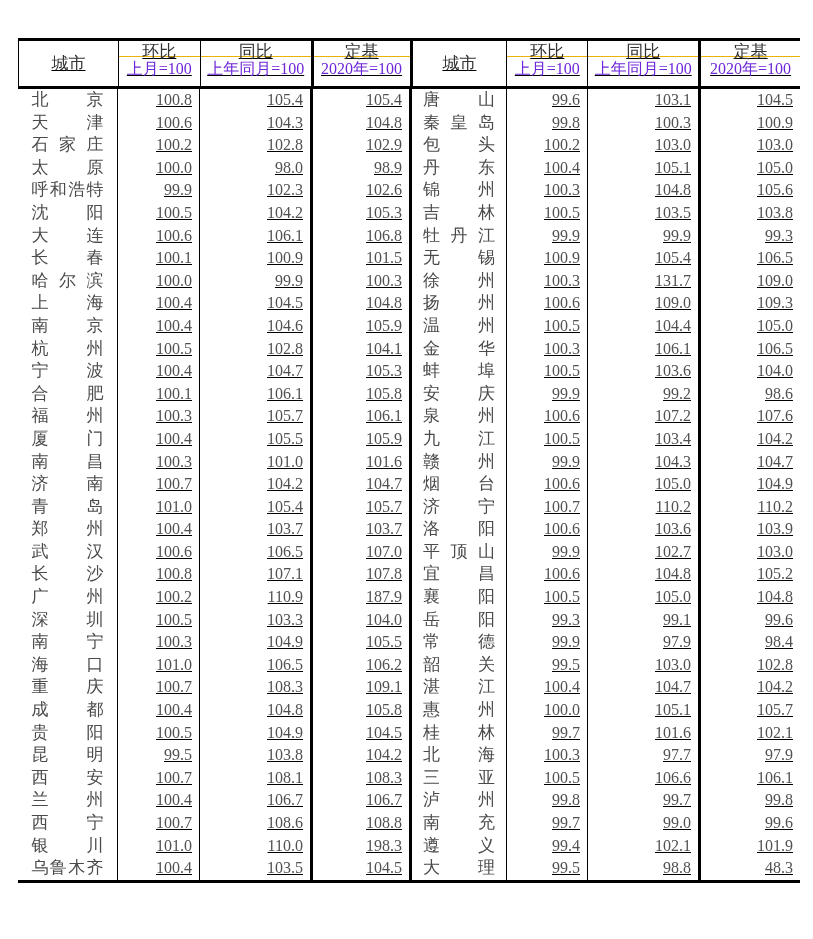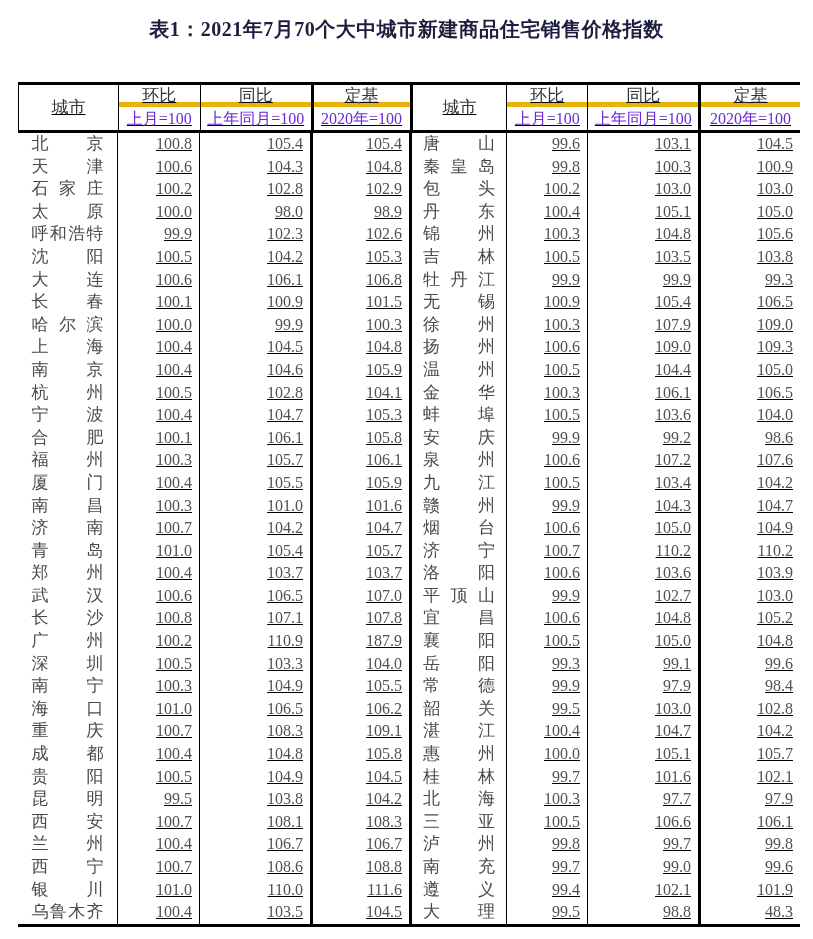--- a/index.html
+++ b/index.html
@@ -25,23 +25,23 @@
     border-left:1px solid #000;
   }
   .th{height:45px;}
   .th-city{
     display:flex;align-items:center;justify-content:center;
     font-size:17px;color:#333;
     border-right:1px solid #000;
   }
   .th-group{border-right:1px solid #000;}
   .g-label{
-    height:22px;line-height:22px;text-align:center;
+    height:16px;line-height:22px;text-align:center;
     font-size:17px;color:#333;
-    border-bottom:5px solid #eab308;
+    border-bottom:1px solid #eab308;
   }
   .g-base{
     height:22px;line-height:23px;text-align:center;
     font-size:16px;color:#6d28d9;
   }
   .thick-r{border-right:3px solid #000 !important;}
   .no-r{border-right:none !important;}
   
   .w-cityL{width:100px;}
   .w-momL{width:82px;}
@@ -69,21 +69,20 @@
   }
   .jname{
     display:inline-flex;justify-content:space-between;
     width:72px;vertical-align:top;
   }
 </style>
 </head>
 <body>
 
 <div class="page">
-  <h1 class="title">表1：2021年7月70个大中城市新建商品住宅销售价格指数</h1>
 
   <div class="table">
     <div class="thead">
       <div class="th th-city w-cityL">
         <span>城市</span>
       </div>
       <div class="th th-group w-momL">
         <div class="g-label">环比</div>
         <div class="g-base">上月=100</div>
       </div>
@@ -260,21 +259,21 @@
               <span>滨</span>
             </span></div>
     <div class="td num w-momL">100.0</div>
     <div class="td num w-yoyL thick-r">99.9</div>
     <div class="td num w-fixL thick-r">100.3</div>
     <div class="td city w-cityR"><span class="jname">
               <span>徐</span>
               <span>州</span>
             </span></div>
     <div class="td num w-momR">100.3</div>
-    <div class="td num w-yoyR thick-r">107.9</div>
+    <div class="td num w-yoyR thick-r">131.7</div>
     <div class="td num w-fixR no-r">109.0</div>
   </div>
 
   <div class="tr">
     <div class="td city w-cityL"><span class="jname">
               <span>上</span>
               <span>海</span>
             </span></div>
     <div class="td num w-momL">100.4</div>
     <div class="td num w-yoyL thick-r">104.5</div>
@@ -680,21 +679,21 @@
     <div class="td num w-fixR no-r">99.6</div>
   </div>
 
   <div class="tr">
     <div class="td city w-cityL"><span class="jname">
               <span>银</span>
               <span>川</span>
             </span></div>
     <div class="td num w-momL">101.0</div>
     <div class="td num w-yoyL thick-r">110.0</div>
-    <div class="td num w-fixL thick-r">111.6</div>
+    <div class="td num w-fixL thick-r">198.3</div>
     <div class="td city w-cityR"><span class="jname">
               <span>遵</span>
               <span>义</span>
             </span></div>
     <div class="td num w-momR">99.4</div>
     <div class="td num w-yoyR thick-r">102.1</div>
     <div class="td num w-fixR no-r">101.9</div>
   </div>
 
   <div class="tr">

